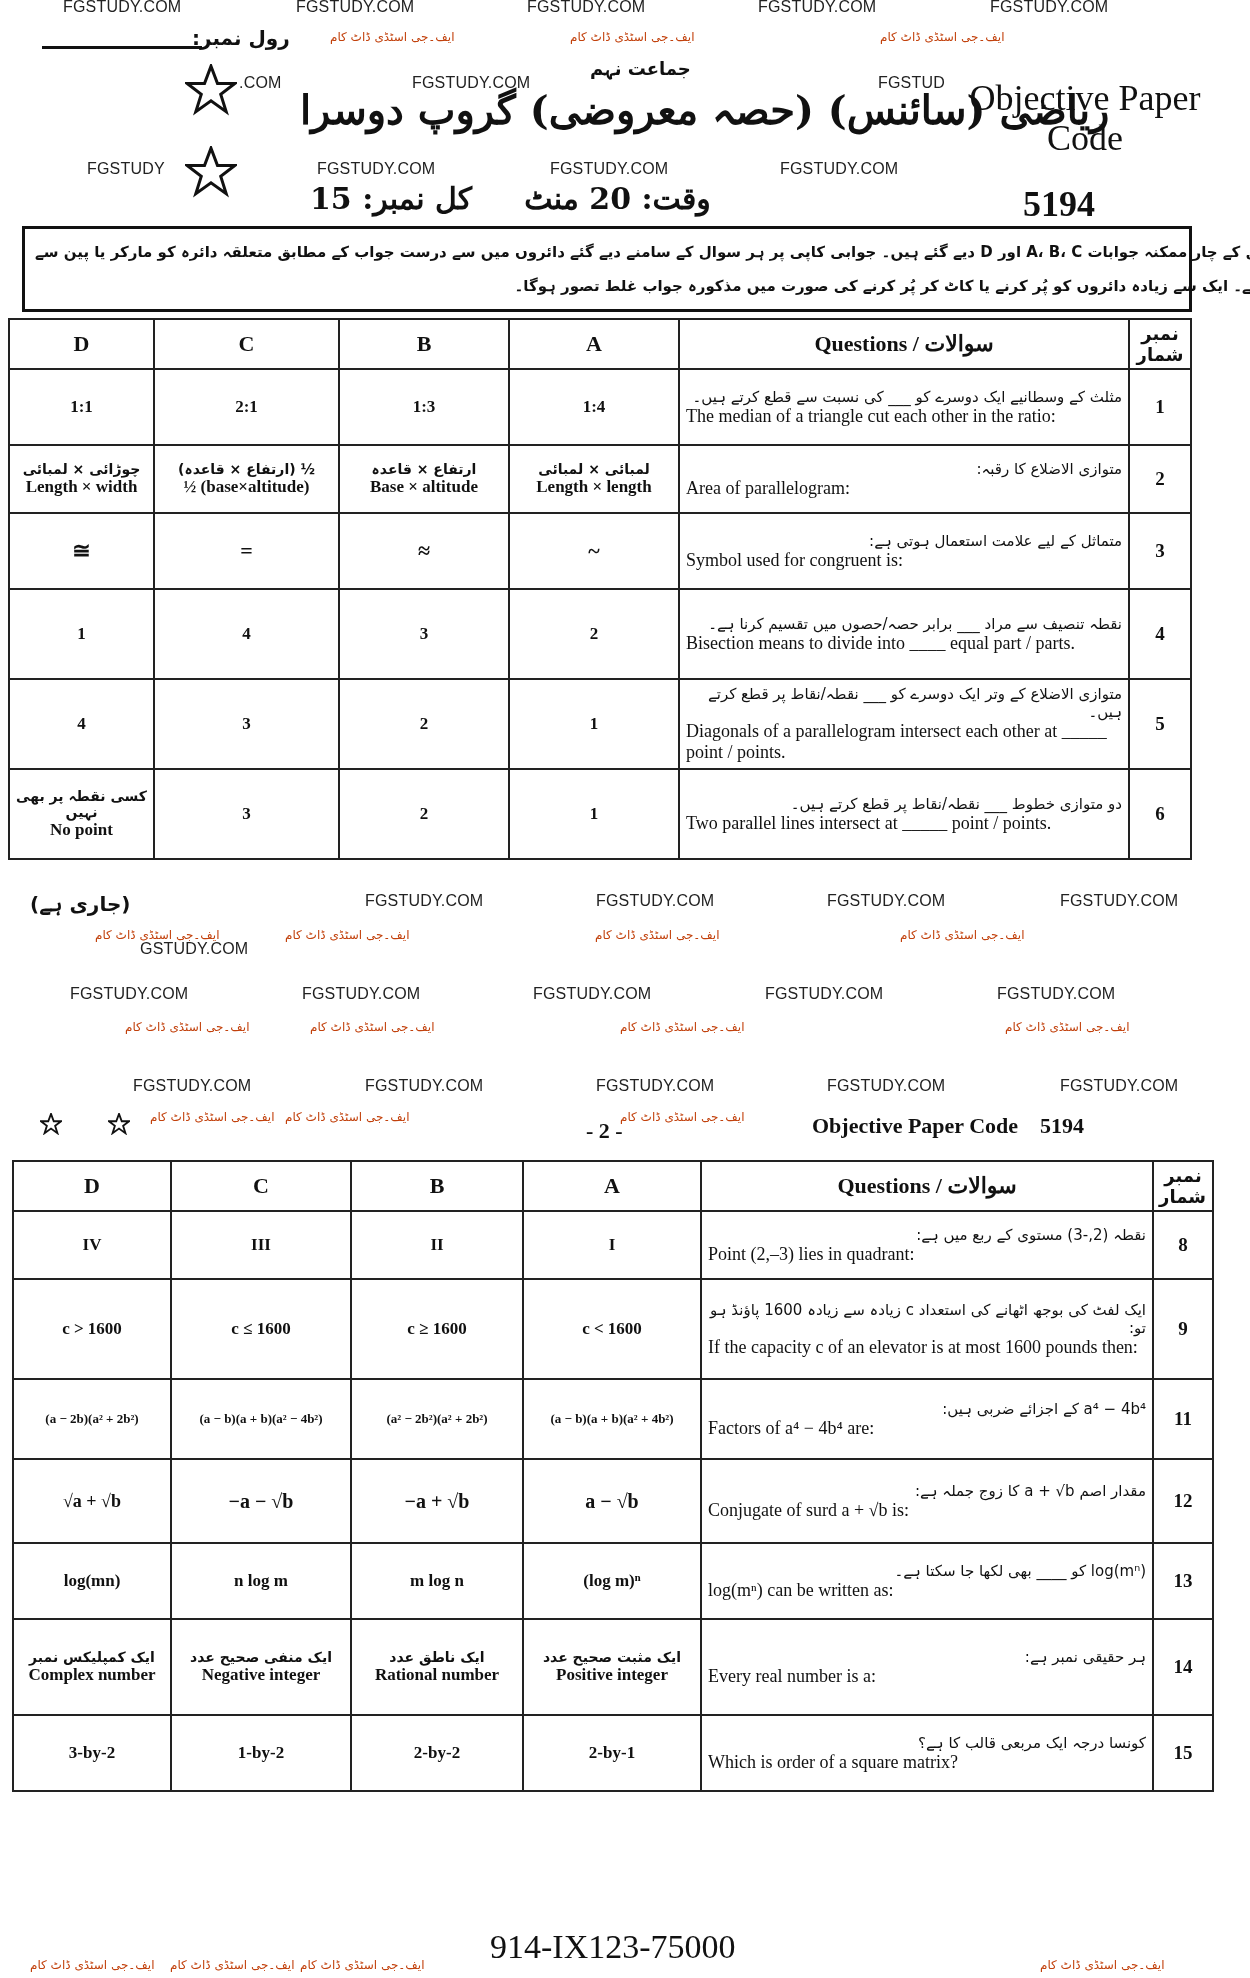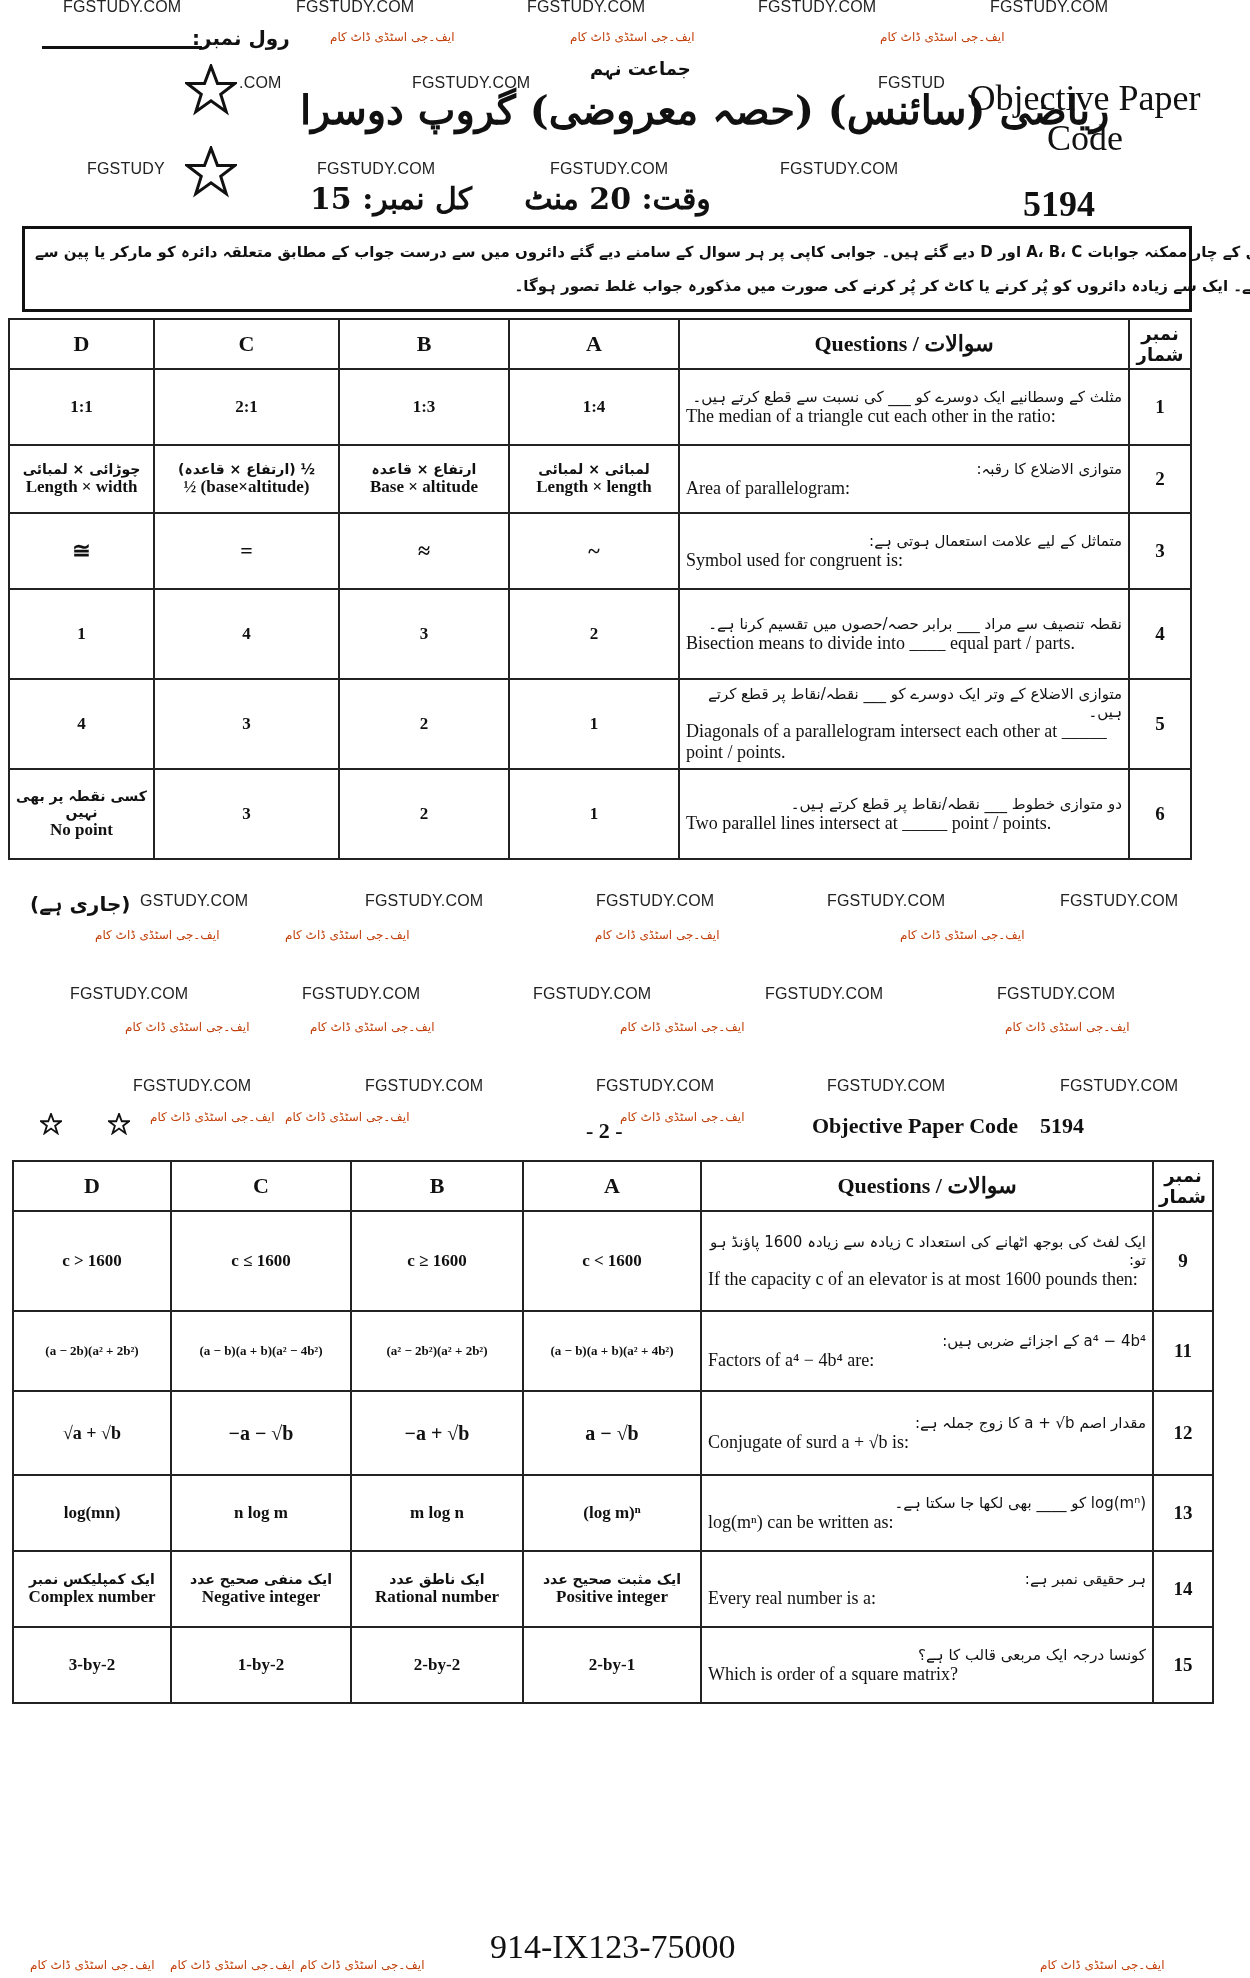--- a/index.html
+++ b/index.html
@@ -151,21 +151,21 @@
     <td class="opt">3</td>
     <td class="opt">2</td>
     <td class="opt">1</td>
     <td class="qcell"><span class="u">دو متوازی خطوط ___ نقطہ/نقاط پر قطع کرتے ہیں۔</span><span>Two parallel lines intersect at _____ point / points.</span></td>
     <td class="qnum">6</td>
   </tr>
 </tbody>
   </table>
 
 <div class="continued">(جاری ہے)</div>
-<span class="wm" style="left:140px;top:892px">GSTUDY.COM</span>
+<span class="wm" style="left:140px;top:940px">GSTUDY.COM</span>
 <span class="wm" style="left:365px;top:892px">FGSTUDY.COM</span>
 <span class="wm" style="left:596px;top:892px">FGSTUDY.COM</span>
 <span class="wm" style="left:827px;top:892px">FGSTUDY.COM</span>
 <span class="wm" style="left:1060px;top:892px">FGSTUDY.COM</span>
 <span class="wmu" style="left:95px;top:928px">ایف۔جی اسٹڈی ڈاٹ کام</span>
 <span class="wmu" style="left:285px;top:928px">ایف۔جی اسٹڈی ڈاٹ کام</span>
 <span class="wmu" style="left:595px;top:928px">ایف۔جی اسٹڈی ڈاٹ کام</span>
 <span class="wmu" style="left:900px;top:928px">ایف۔جی اسٹڈی ڈاٹ کام</span>
 
 <span class="wm" style="left:70px;top:985px">FGSTUDY.COM</span>
@@ -212,20 +212,28 @@
       <tr>
     <th class="hdr-letter">D</th>
     <th class="hdr-letter">C</th>
     <th class="hdr-letter">B</th>
     <th class="hdr-letter">A</th>
     <th>Questions  /  سوالات</th>
     <th class="urdu" style="font-size:18px">نمبر شمار</th>
   </tr>
 
 
+  <tr style="height:68px">
+    <td class="opt">IV</td>
+    <td class="opt">III</td>
+    <td class="opt">II</td>
+    <td class="opt">I</td>
+    <td class="qcell"><span class="u">نقطہ (2,-3) مستوی کے ربع میں ہے:</span><span>Point (2,–3) lies in quadrant:</span></td>
+    <td class="qnum">8</td>
+  </tr>
 
   <tr style="height:100px">
     <td class="opt">c &gt; 1600</td>
     <td class="opt">c ≤ 1600</td>
     <td class="opt">c ≥ 1600</td>
     <td class="opt">c &lt; 1600</td>
     <td class="qcell"><span class="u">ایک لفٹ کی بوجھ اٹھانے کی استعداد c زیادہ سے زیادہ 1600 پاؤنڈ ہو تو:</span><span>If the capacity c of an elevator is at most 1600 pounds then:</span></td>
     <td class="qnum">9</td>
   </tr>
 
@@ -250,21 +258,21 @@
 
   <tr style="height:76px">
     <td class="opt">log(mn)</td>
     <td class="opt">n log m</td>
     <td class="opt">m log n</td>
     <td class="opt">(log m)ⁿ</td>
     <td class="qcell"><span class="u">log(mⁿ) کو ____ بھی لکھا جا سکتا ہے۔</span><span>log(mⁿ) can be written as:</span></td>
     <td class="qnum">13</td>
   </tr>
 
-  <tr style="height:76px">
+  <tr style="height:96px">
     <td class="opt"><span class="u">ایک کمپلیکس نمبر</span><span>Complex number</span></td>
     <td class="opt"><span class="u">ایک منفی صحیح عدد</span><span>Negative integer</span></td>
     <td class="opt"><span class="u">ایک ناطق عدد</span><span>Rational number</span></td>
     <td class="opt"><span class="u">ایک مثبت صحیح عدد</span><span>Positive integer</span></td>
     <td class="qcell"><span class="u">ہر حقیقی نمبر ہے:</span><span>Every real number is a:</span></td>
     <td class="qnum">14</td>
   </tr>
 
   <tr style="height:76px">
     <td class="opt">3-by-2</td>

